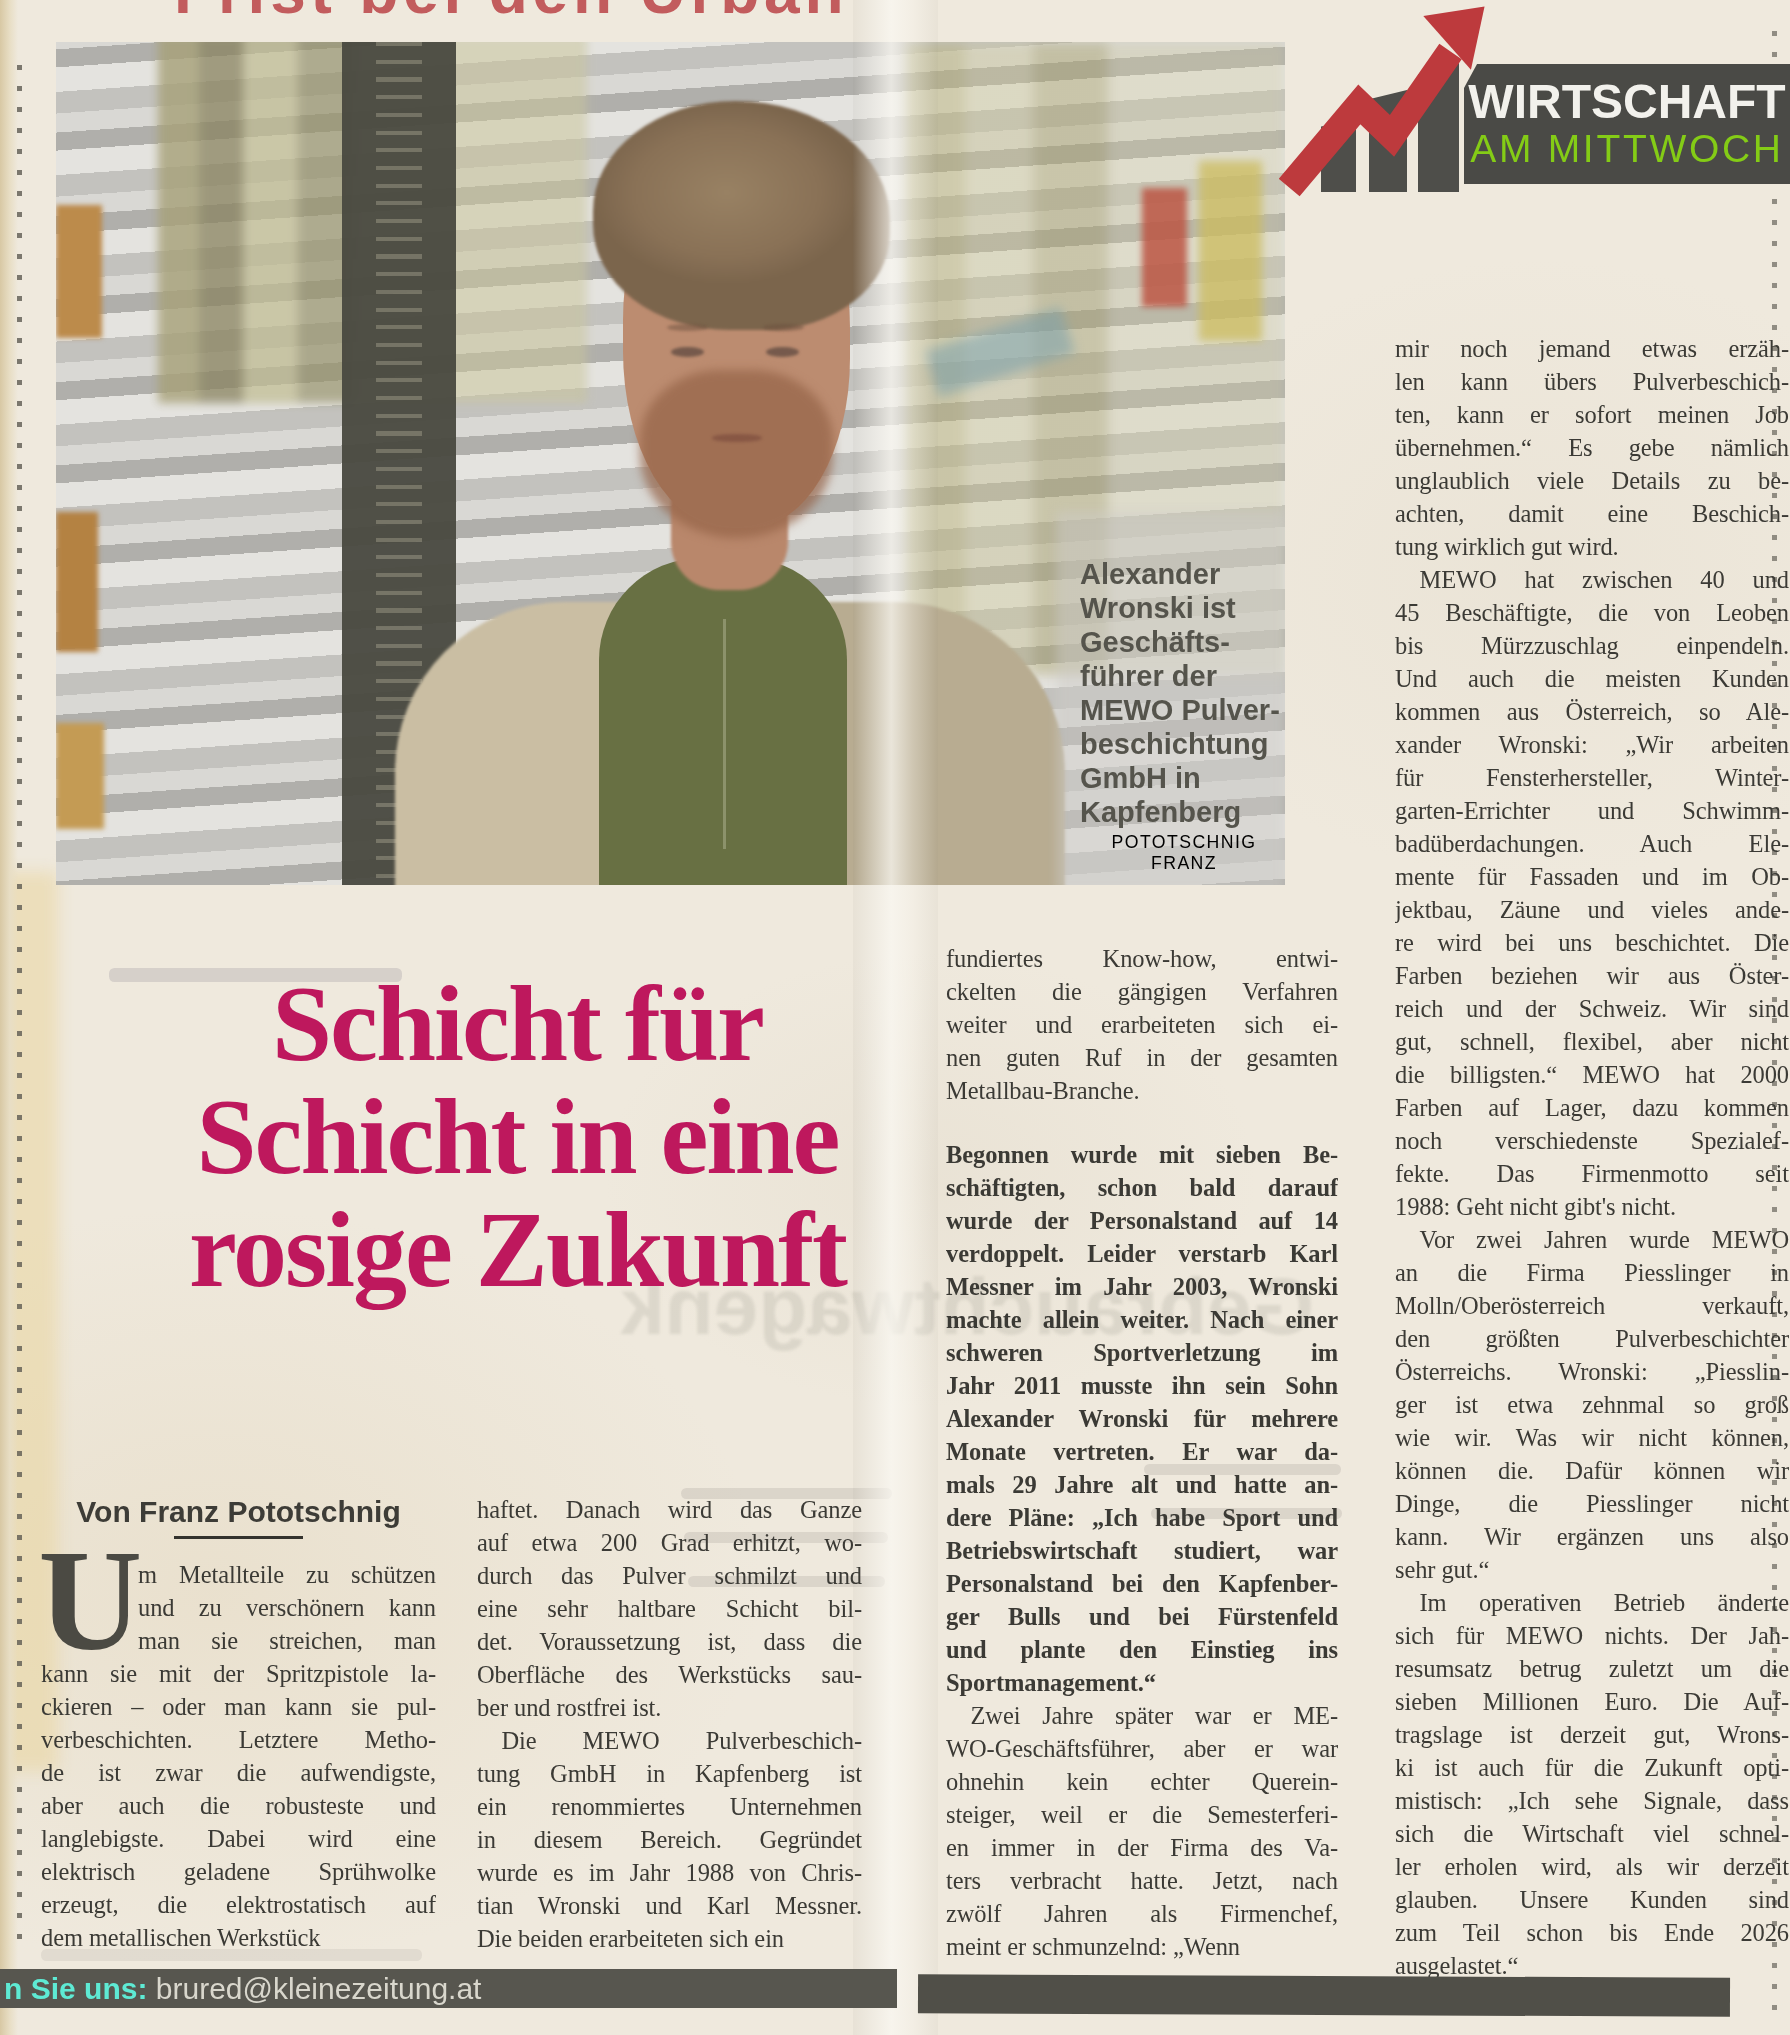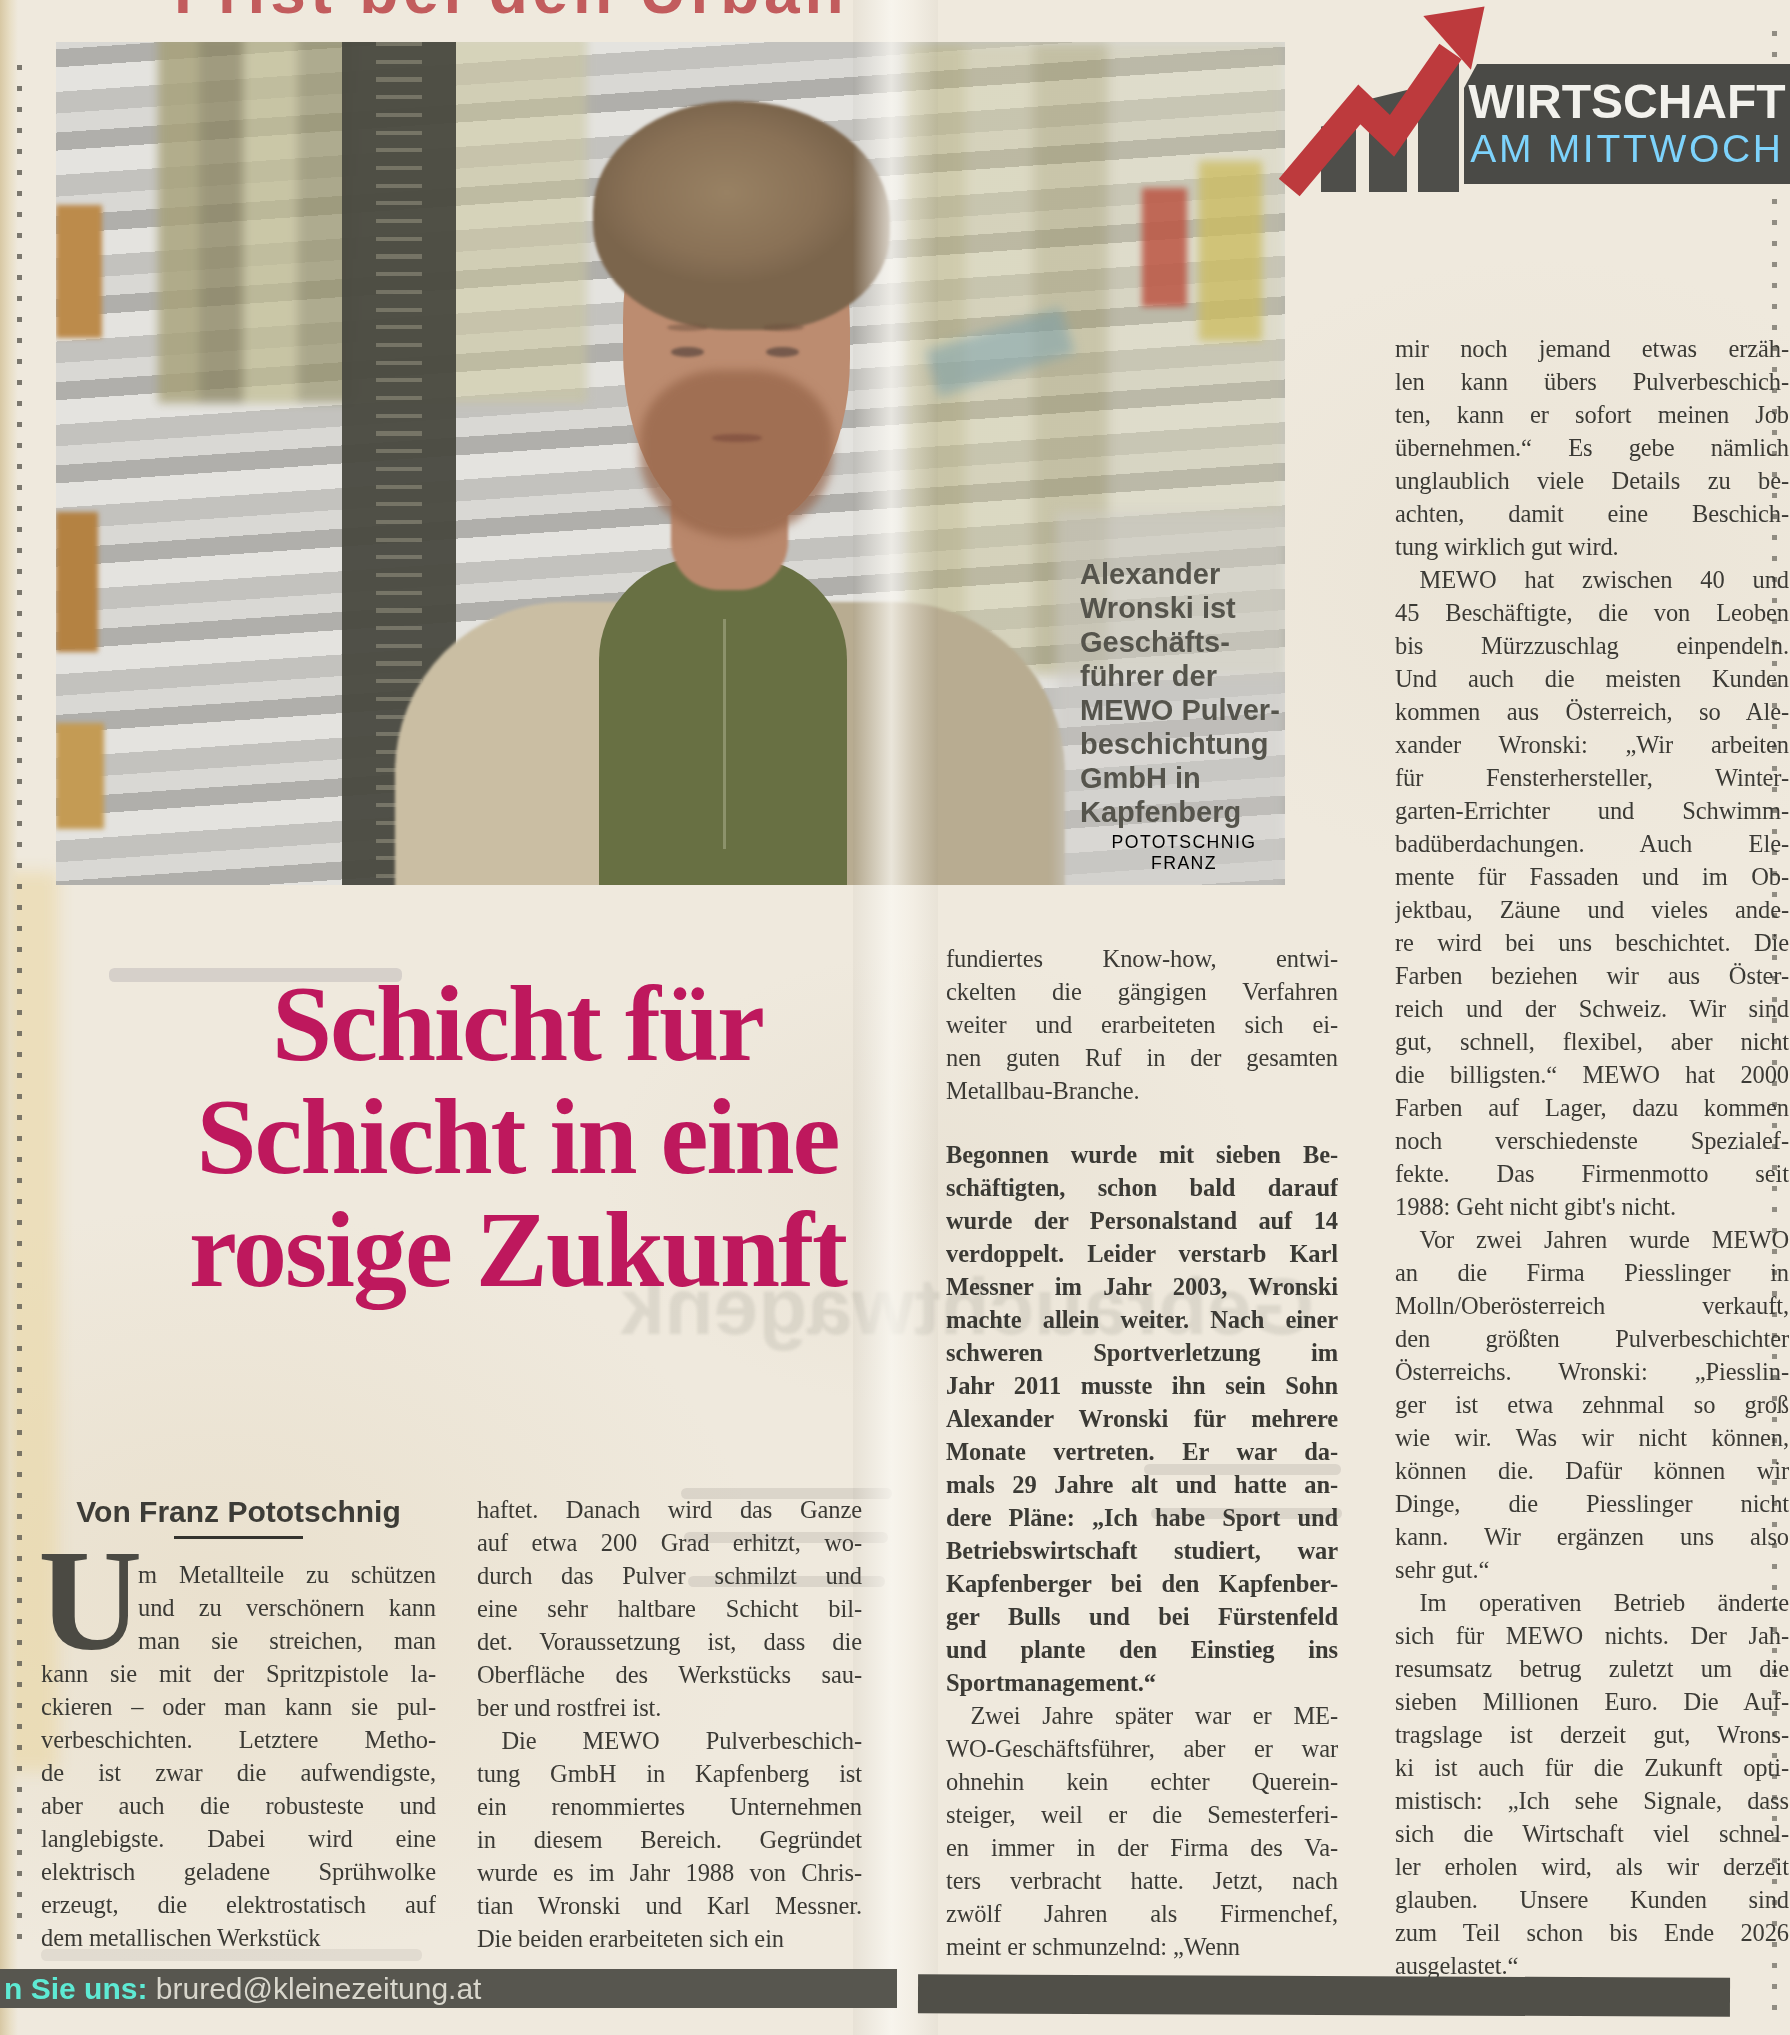--- a/index.html
+++ b/index.html
@@ -72,21 +72,21 @@
   .logo-bar{position:absolute;background:#4e4e4a;z-index:6;clip-path:polygon(0 9%,100% 0,100% 100%,0 100%);}
   .logo-bar.b1{left:1321px;top:120px;width:35px;height:72px;}
   .logo-bar.b2{left:1369px;top:90px;width:38px;height:102px;}
   .logo-bar.b3{left:1418px;top:63px;width:41px;height:129px;}
   .logo-arrow{position:absolute;left:1279px;top:5.4px;z-index:7;}
   .logo-banner{position:absolute;left:1464px;top:64px;width:326px;height:120px;background:#4a4a46;
     z-index:6;clip-path:polygon(0 20%,4% 0,100% 0,100% 100%,0 100%);text-align:center;
     font-family:"Liberation Sans",sans-serif;}
   .logo-banner .t1{margin-top:12.3px;font-size:48px;line-height:52px;font-weight:800;
     color:#f2f1ec;letter-spacing:0px;}
-  .logo-banner .t2{font-size:39px;line-height:42px;font-weight:400;color:#7dd3fc;letter-spacing:2.7px;}
+  .logo-banner .t2{font-size:39px;line-height:42px;font-weight:400;color:#84cc16;letter-spacing:2.7px;}
 
   
   .caption{position:absolute;left:1080px;top:557px;width:208px;z-index:10;
     font-family:"Liberation Sans",sans-serif;font-weight:bold;font-size:29px;color:#55544c;}
   .caption .ln{height:34px;line-height:34px;}
   .credit{position:absolute;left:1080px;top:832px;width:208px;z-index:10;text-align:center;
     font-family:"Liberation Sans",sans-serif;font-size:17.7px;letter-spacing:1.4px;color:#000000;}
 
   
   .headline{position:absolute;left:41px;top:967px;width:953px;z-index:10;text-align:center;
@@ -264,21 +264,21 @@
         <div class="tl">verdoppelt. Leider verstarb Karl</div>
         <div class="tl">Messner im Jahr 2003, Wronski</div>
         <div class="tl">machte allein weiter. Nach einer</div>
         <div class="tl">schweren Sportverletzung im</div>
         <div class="tl">Jahr 2011 musste ihn sein Sohn</div>
         <div class="tl">Alexander Wronski für mehrere</div>
         <div class="tl">Monate vertreten. Er war da-</div>
         <div class="tl">mals 29 Jahre alt und hatte an-</div>
         <div class="tl">dere Pläne: „Ich habe Sport und</div>
         <div class="tl">Betriebswirtschaft studiert, war</div>
-        <div class="tl">Kapfenberger bei den Kapfenber-</div>
+        <div class="tl">Personalstand bei den Kapfenber-</div>
         <div class="tl">ger Bulls und bei Fürstenfeld</div>
         <div class="tl">und plante den Einstieg ins</div>
         <div class="tl end">Sportmanagement.“</div>
       </div>
       <div class="para">
         <div class="tl pind">Zwei Jahre später war er ME-</div>
         <div class="tl">WO-Geschäftsführer, aber er war</div>
         <div class="tl">ohnehin kein echter Querein-</div>
         <div class="tl">steiger, weil er die Semesterferi-</div>
         <div class="tl">en immer in der Firma des Va-</div>

